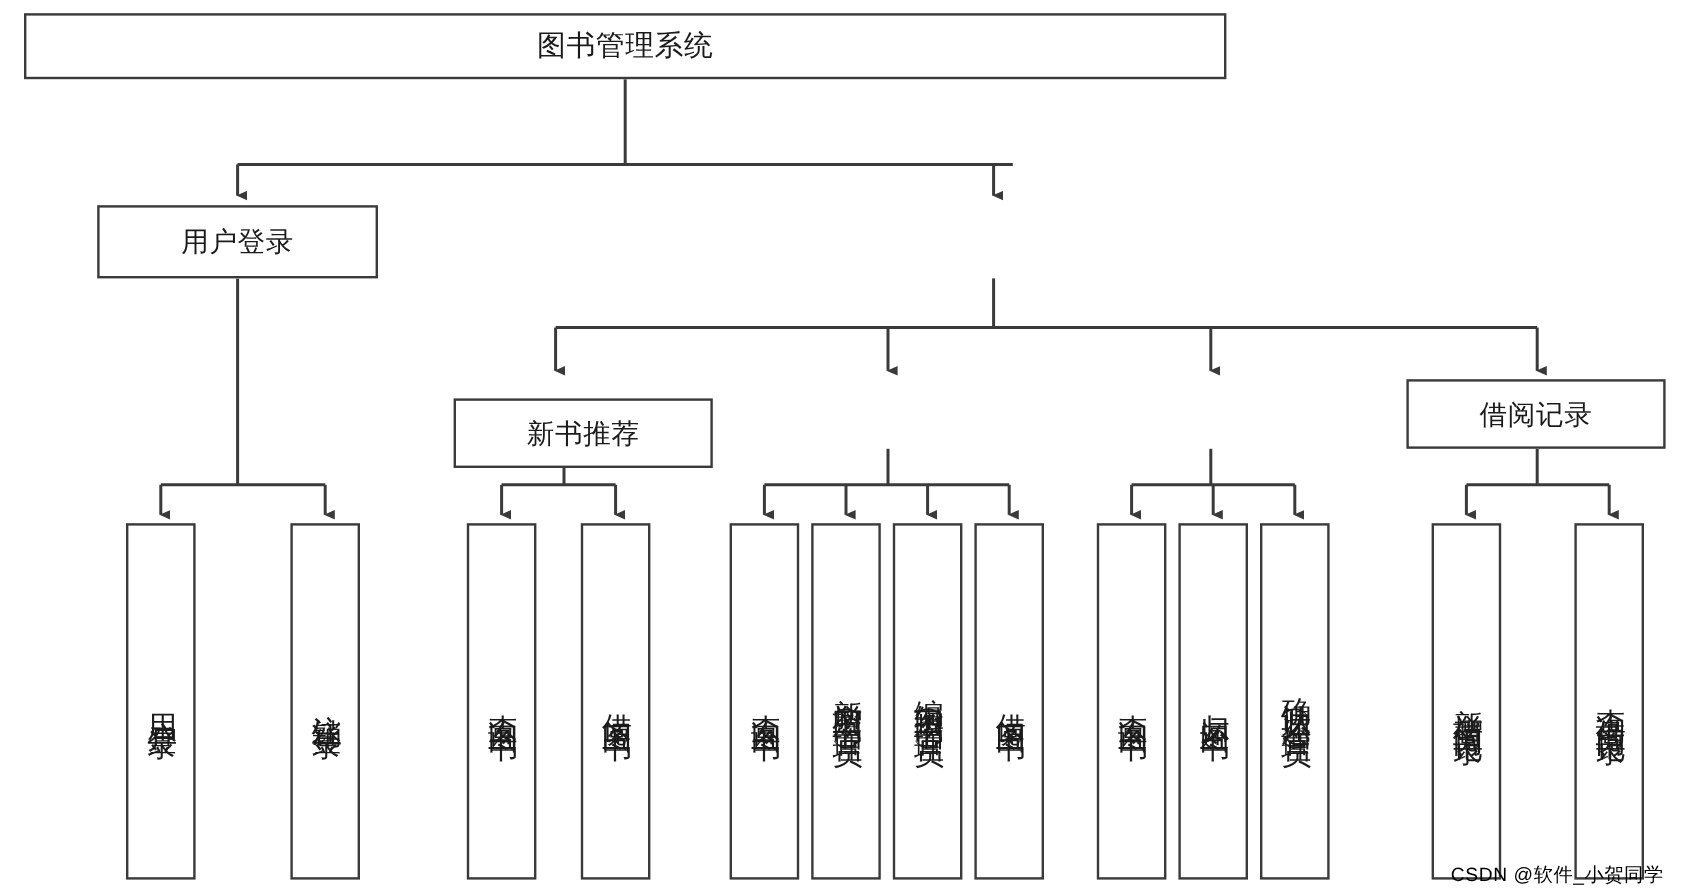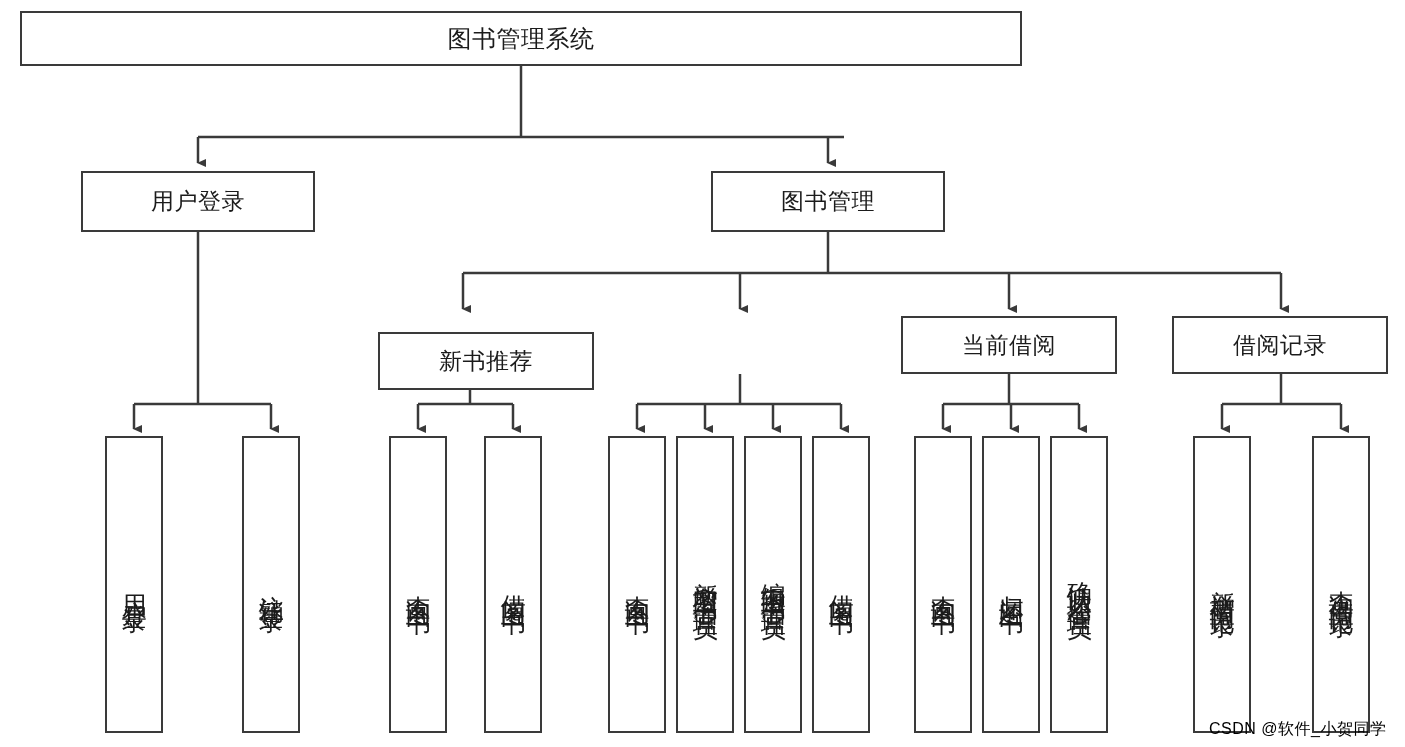--- a/index.html
+++ b/index.html
@@ -125,29 +125,23 @@
     </g>
   </svg>
 
   <div class="node horiz root" style="left:20px; top:11px; width:1002px; height:55px;">
     <span class="label">图书管理系统</span>
   </div>
 
   <div class="node horiz" style="left:81px; top:171px; width:234px; height:61px;">
     <span class="label">用户登录</span>
   </div>
-  <div class="node horiz" style="left:711px; top:171px; width:234px; height:61px;">
-    <span class="label">图书管理</span>
-  </div>
 
   <div class="node horiz" style="left:378px; top:316px; width:216px; height:58px;margin-top:16px;">
     <span class="label">新书推荐</span>
-  </div>
-  <div class="node horiz" style="left:901px; top:316px; width:216px; height:58px;">
-    <span class="label">当前借阅</span>
   </div>
   <div class="node horiz" style="left:1172px; top:316px; width:216px; height:58px;align-items:center;">
     <span class="label">借阅记录</span>
   </div>
 
   <div class="node vert" style="left:105px; top:436px; width:58px; height:297px;">
     <span class="label">用户登录</span>
   </div>
   <div class="node vert" style="left:242px; top:436px; width:58px; height:297px;">
     <span class="label">注销登录</span>

